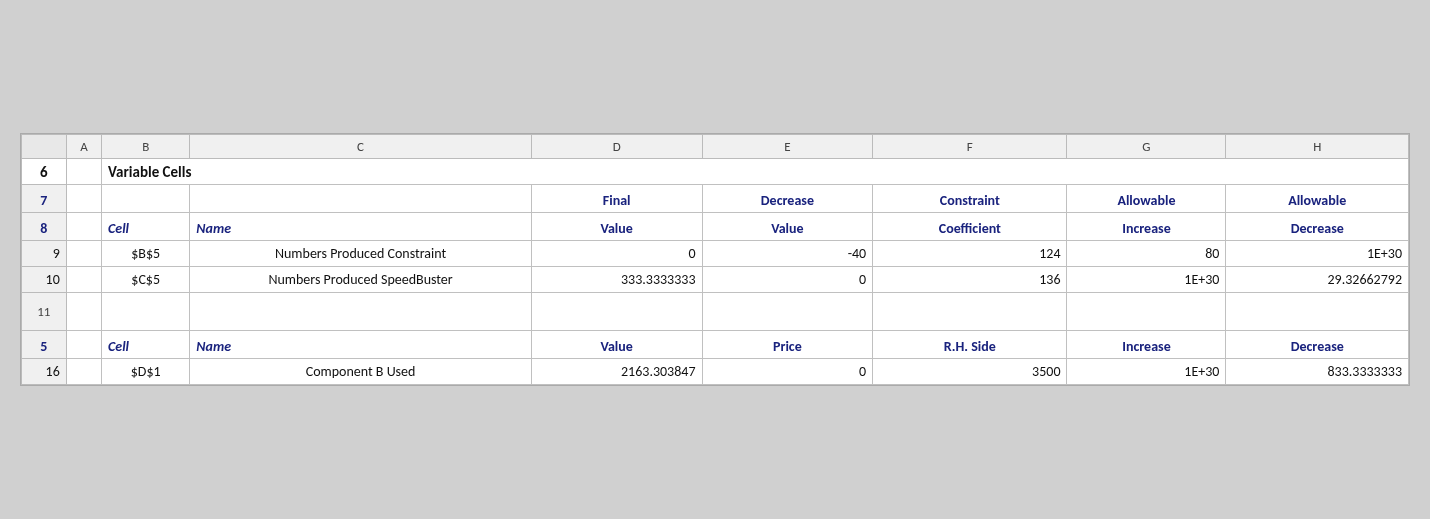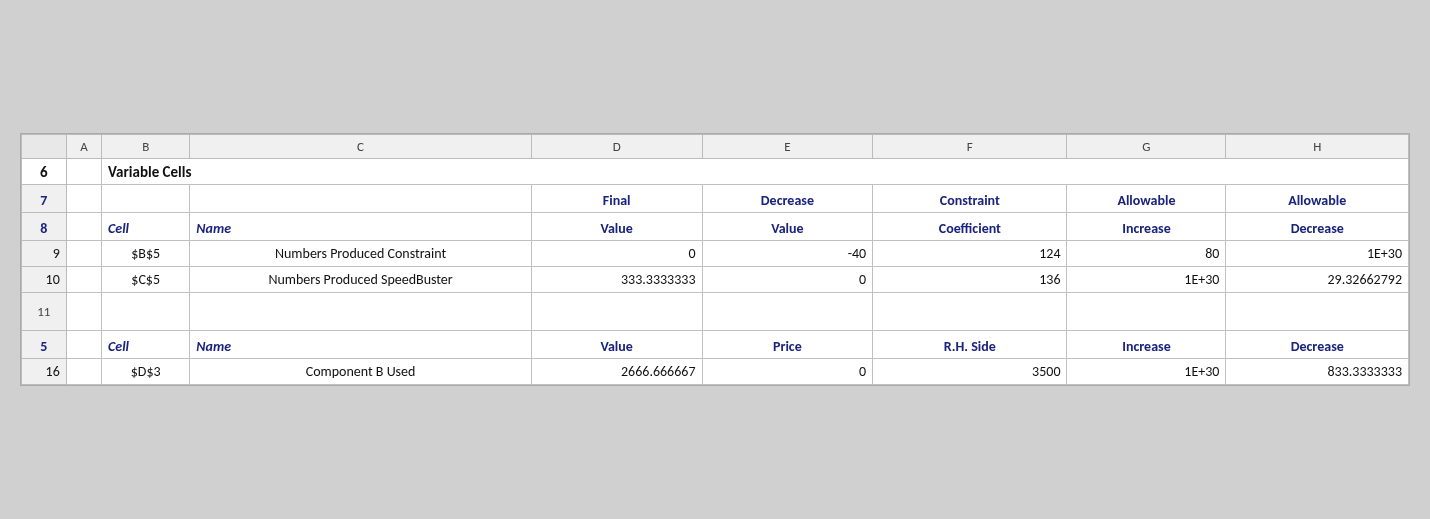--- a/index.html
+++ b/index.html
@@ -213,23 +213,23 @@
         <td>Price</td>
         <td>R.H. Side</td>
         <td>Increase</td>
         <td>Decrease</td>
       </tr>
 
 
       <tr class="data-row">
         <td class="row-num">16</td>
         <td></td>
-        <td class="text-left">$D$3</td>
+        <td class="text-left">$D$1</td>
         <td class="text-left">Component B Used</td>
-        <td>2666.666667</td>
+        <td>2163.303847</td>
         <td>0</td>
         <td>3500</td>
         <td>1E+30</td>
         <td>833.3333333</td>
       </tr>
     </tbody>
   </table>
 </div>
 
 </body></html>

